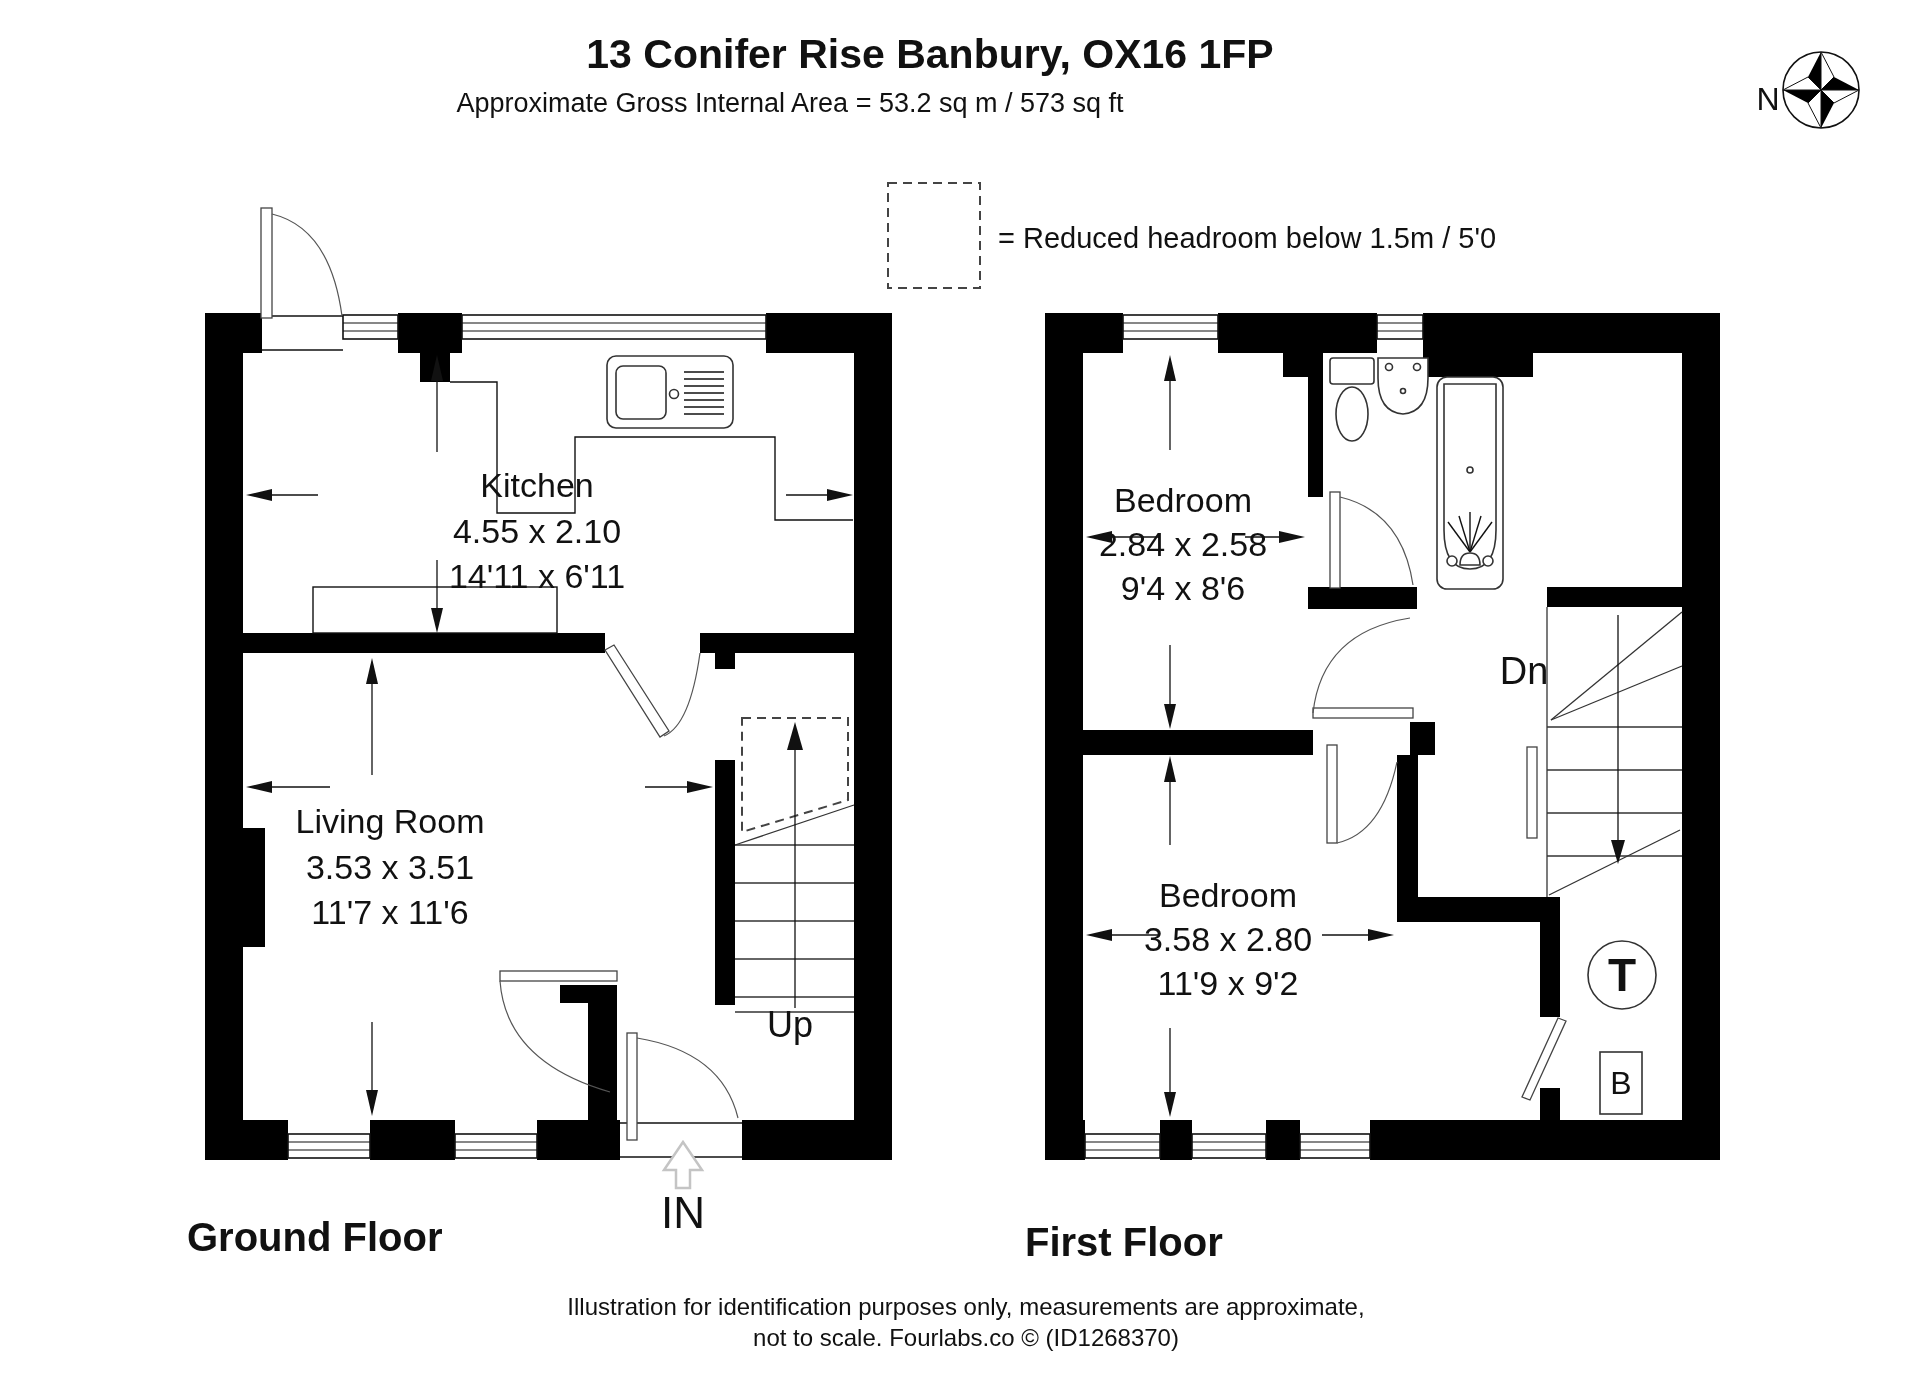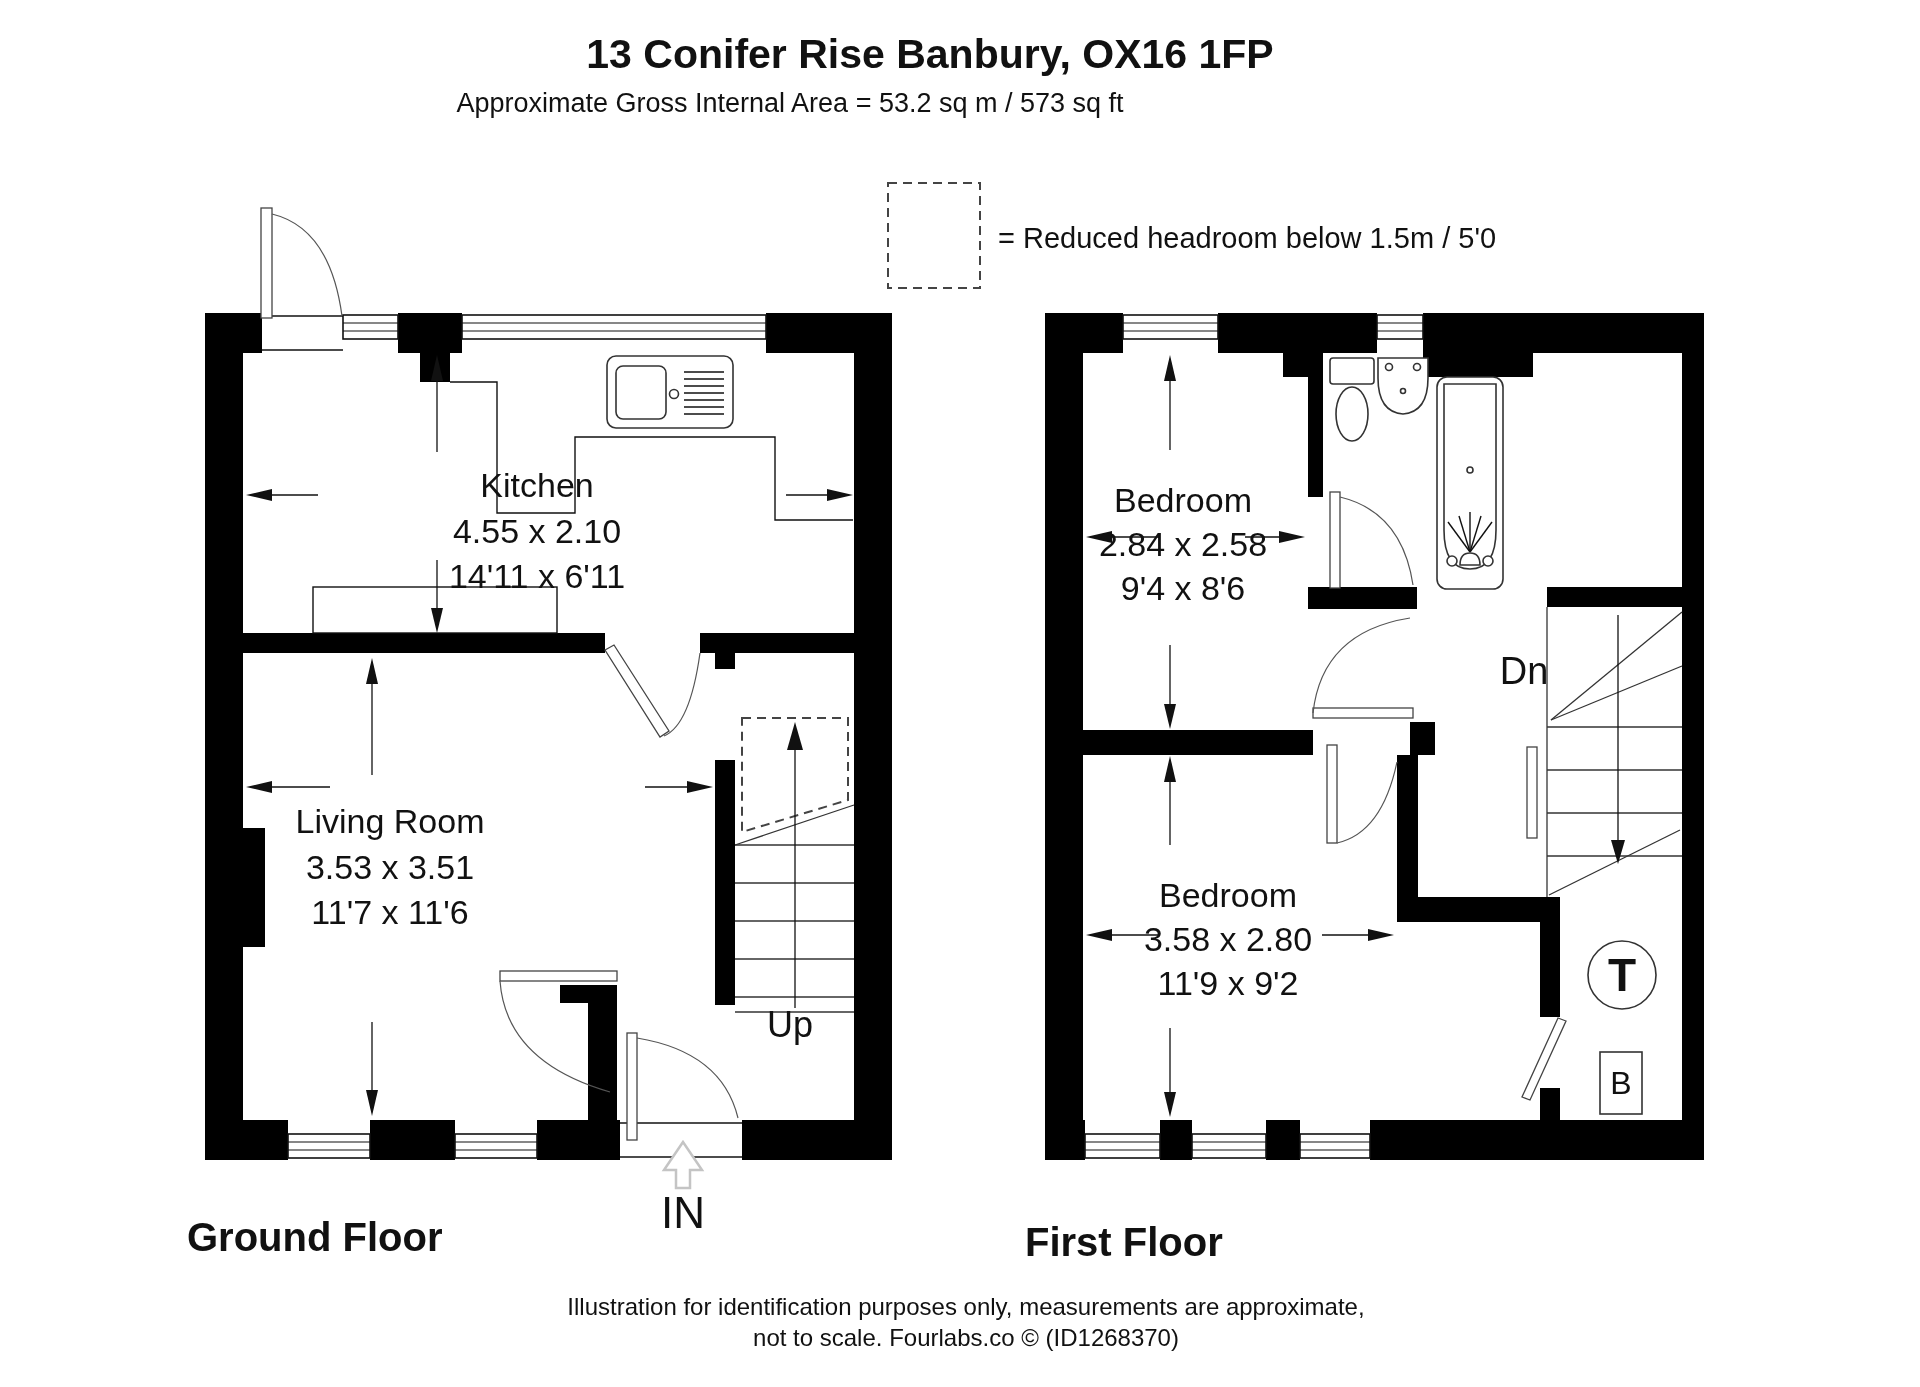--- a/index.html
+++ b/index.html
@@ -1,16 +1,16 @@
 <!DOCTYPE html>
 <html><head>
 <meta charset="utf-8">
 <style>
   html,body{margin:0;padding:0;background:#ffffff;}
-  .page{position:relative;width:1704px;height:1387px;background:#fff;overflow:hidden;}
+  .page{position:relative;width:1920px;height:1387px;background:#fff;overflow:hidden;}
   svg text{font-family:"Liberation Sans","DejaVu Sans",sans-serif;fill:#111;}
   .title{font-size:41px;font-weight:bold;}
   .subtitle{font-size:27px;}
   .legend-label{font-size:29px;}
   .room-name,.room-dim{font-size:34px;}
   .floor-label{font-size:40px;font-weight:bold;}
   .stair-label{font-size:36px;}
   .dn-label{font-size:38px;}
   .in-label{font-size:44px;}
   .tank-label{font-size:46px;font-weight:bold;}

